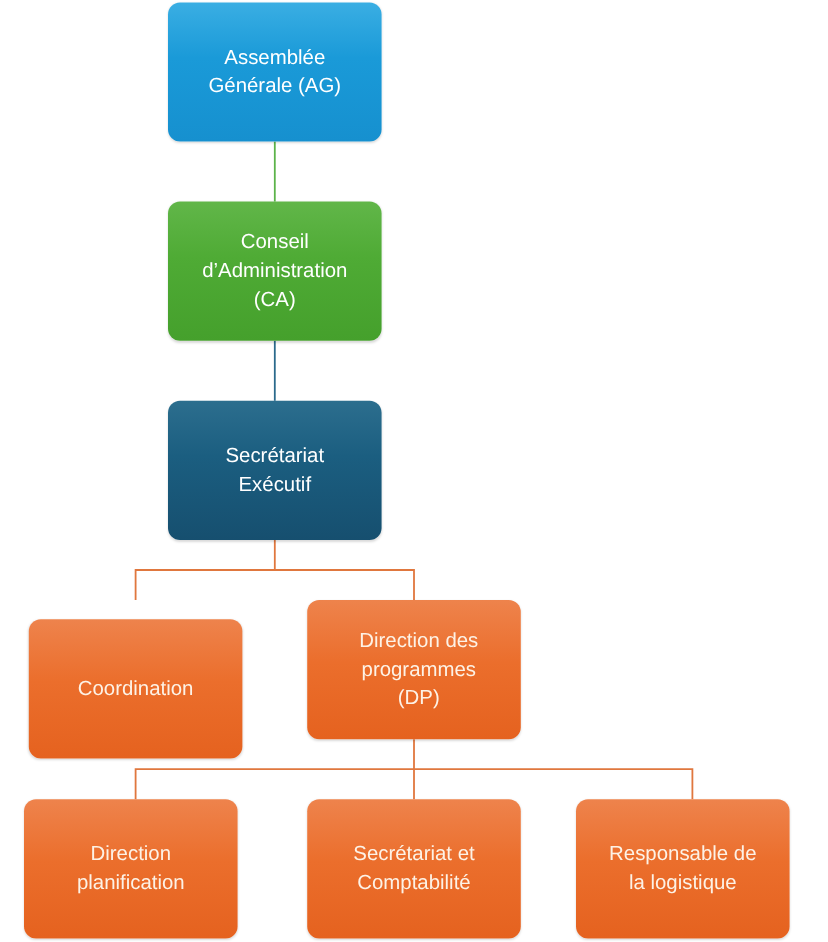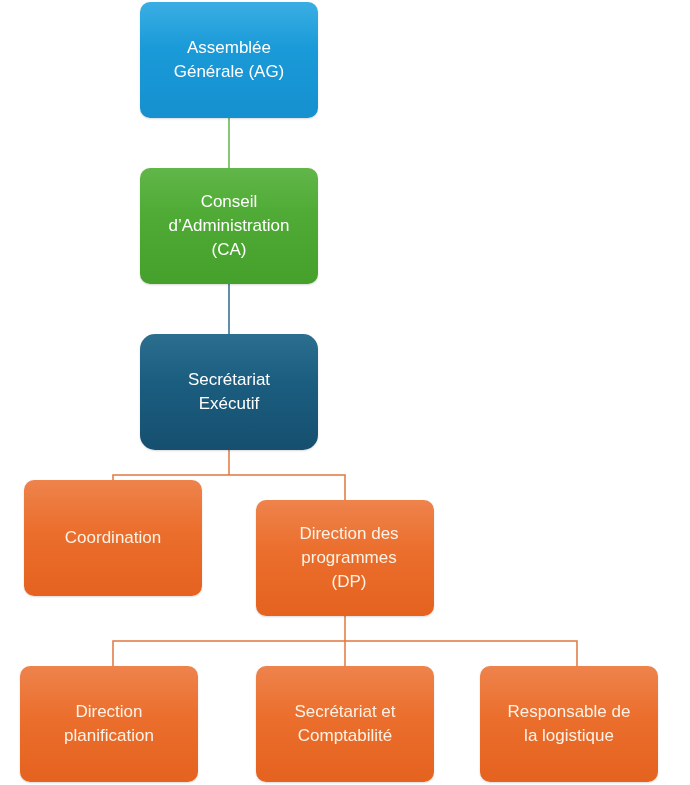--- a/index.html
+++ b/index.html
@@ -5,21 +5,21 @@
   html, body { margin: 0; padding: 0; background: #ffffff; }
   body { width: 690px; height: 785px; position: relative; overflow: hidden;
          font-family: "Liberation Sans", "DejaVu Sans", sans-serif; }
   .box { position: absolute; width: 178px; height: 116px; border-radius: 10px;
          display: flex; align-items: center; justify-content: center; text-align: center;
          color: #ffffff; font-size: 17px; line-height: 24px; box-sizing: border-box; padding: 0 8px;
          box-shadow: 0 1px 2px rgba(0,0,0,0.15); }
   .box span { white-space: pre-line; }
   .blue  { background: linear-gradient(#3aaee3 0%, #1a9ad8 40%, #1690cf 100%); }
   .green { background: linear-gradient(#61b649 0%, #4fab35 40%, #45a02c 100%); }
-  .navy  { background: linear-gradient(#2c6e8e 0%, #1b5e80 40%, #164f6f 100%); border-radius: 15px; }
+  .navy  { background: linear-gradient(#2c6e8e 0%, #1b5e80 40%, #164f6f 100%); }
   .orange{ background: linear-gradient(#ee834c 0%, #eb6e2c 45%, #e5621f 100%); color: #fdf2e6; }
   svg.connectors { position: absolute; left: 0; top: 0; }
 </style>
 </head>
 <body>
 
 <svg class="connectors" width="690" height="785">
   <line x1="229" y1="118" x2="229" y2="168" stroke="#5cb34a" stroke-width="1.5"></line>
   <line x1="229" y1="284" x2="229" y2="334" stroke="#2b6a8c" stroke-width="1.5"></line>
   <polyline points="229,450 229,475" fill="none" stroke="#e0773e" stroke-width="1.5"></polyline>
@@ -37,21 +37,21 @@
   <span>Conseil
 d’Administration
 (CA)</span>
 </div>
 
 <div class="box navy" style="left:140px; top:334px;">
   <span>Secrétariat
 Exécutif</span>
 </div>
 
-<div class="box orange" style="left:24px; top:480px;">
+<div class="box orange" style="left:24px; top:516px;">
   <span>Coordination</span>
 </div>
 
 <div class="box orange" style="left:256px; top:500px;padding-left:16px;">
   <span>Direction des
 programmes
 (DP)</span>
 </div>
 
 <div class="box orange" style="left:20px; top:666px;">

